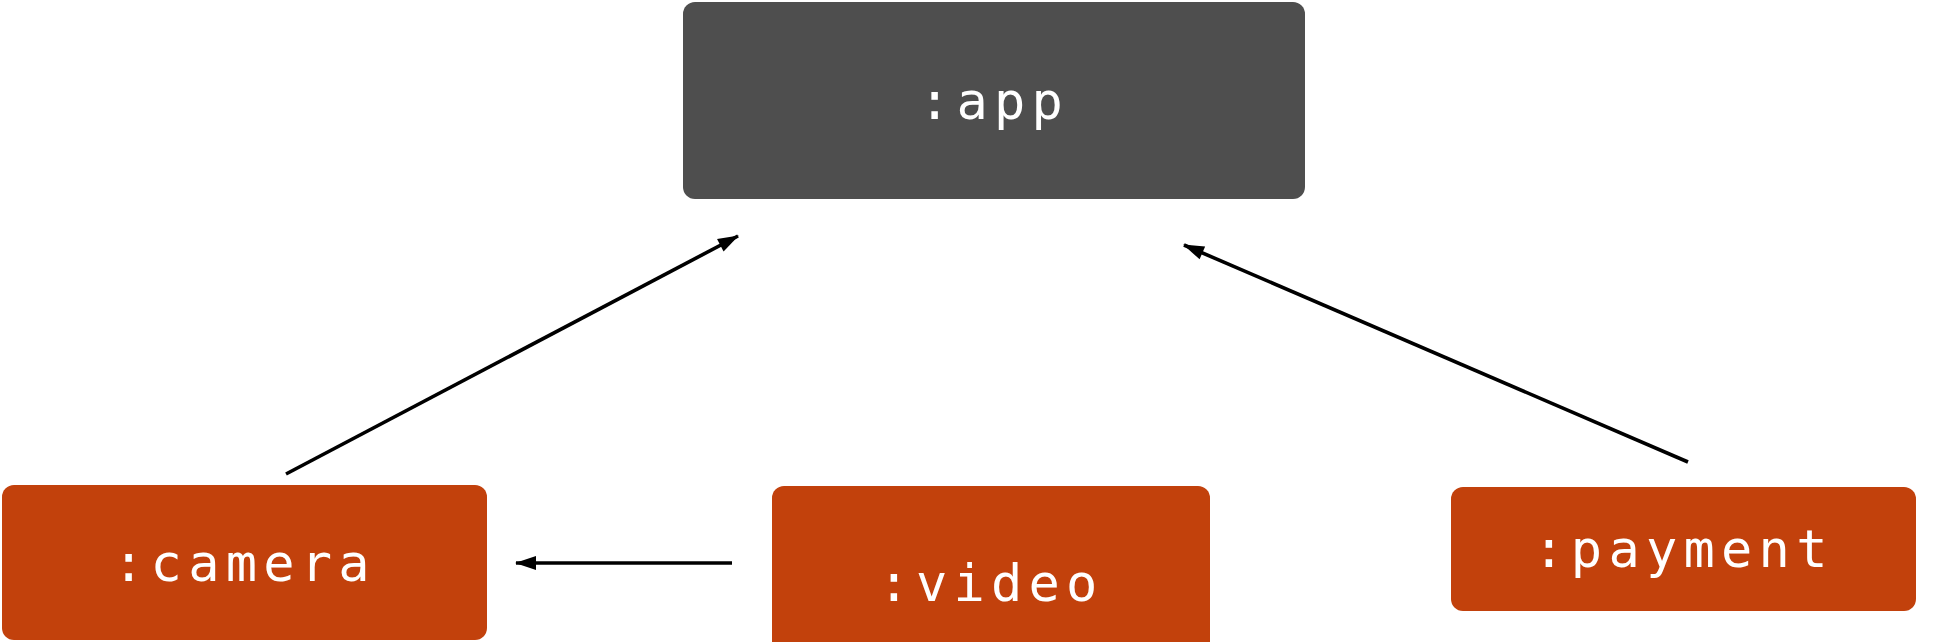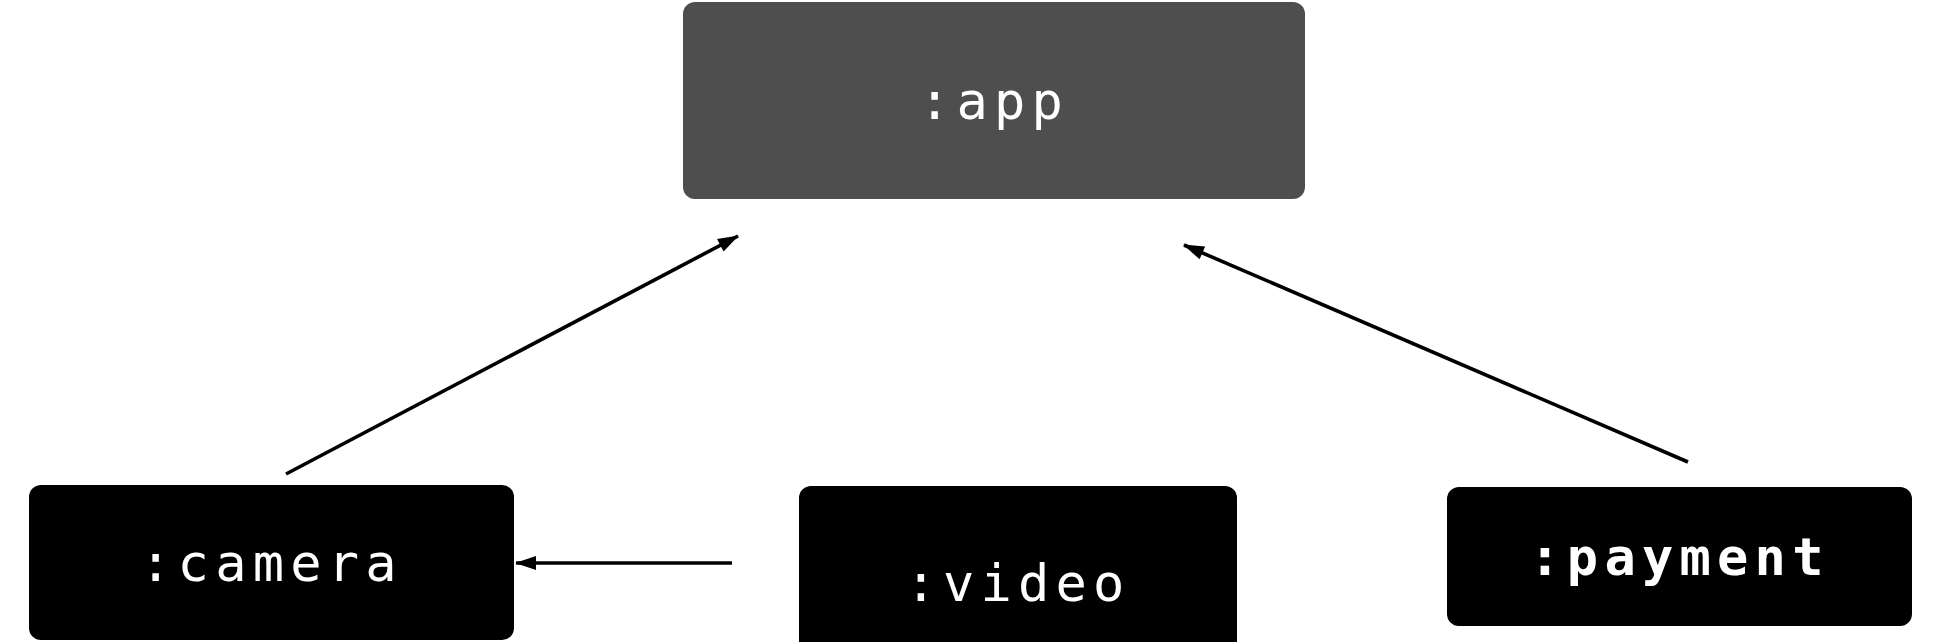--- a/index.html
+++ b/index.html
@@ -20,26 +20,26 @@
     border-radius: 12px;
     color: #ffffff;
     display: flex;
     align-items: center;
     justify-content: center;
     font-size: 52px;
     letter-spacing: 0.12em;
     white-space: nowrap;
   }
   .node-dark { background: #4e4e4e; }
-  .node-green { background: #000000; margin-left: 27px; }
+  .node-green { background: #c2410c; }
 
   #node-app     { left: 683px;  top: 2px;   width: 622px; height: 197px; }
   #node-camera  { left: 2px;    top: 485px; width: 485px; height: 155px; }
   #node-video   { left: 772px;  top: 486px; width: 438px; height: 193px; }
-  #node-payment { left: 1420px; top: 487px; width: 465px; height: 139px; font-weight: bold; }
+  #node-payment { left: 1451px; top: 487px; width: 465px; height: 124px; }
 
   svg.edges {
     position: absolute;
     left: 0;
     top: 0;
     width: 1956px;
     height: 642px;
     pointer-events: none;
   }
   svg.edges line {

